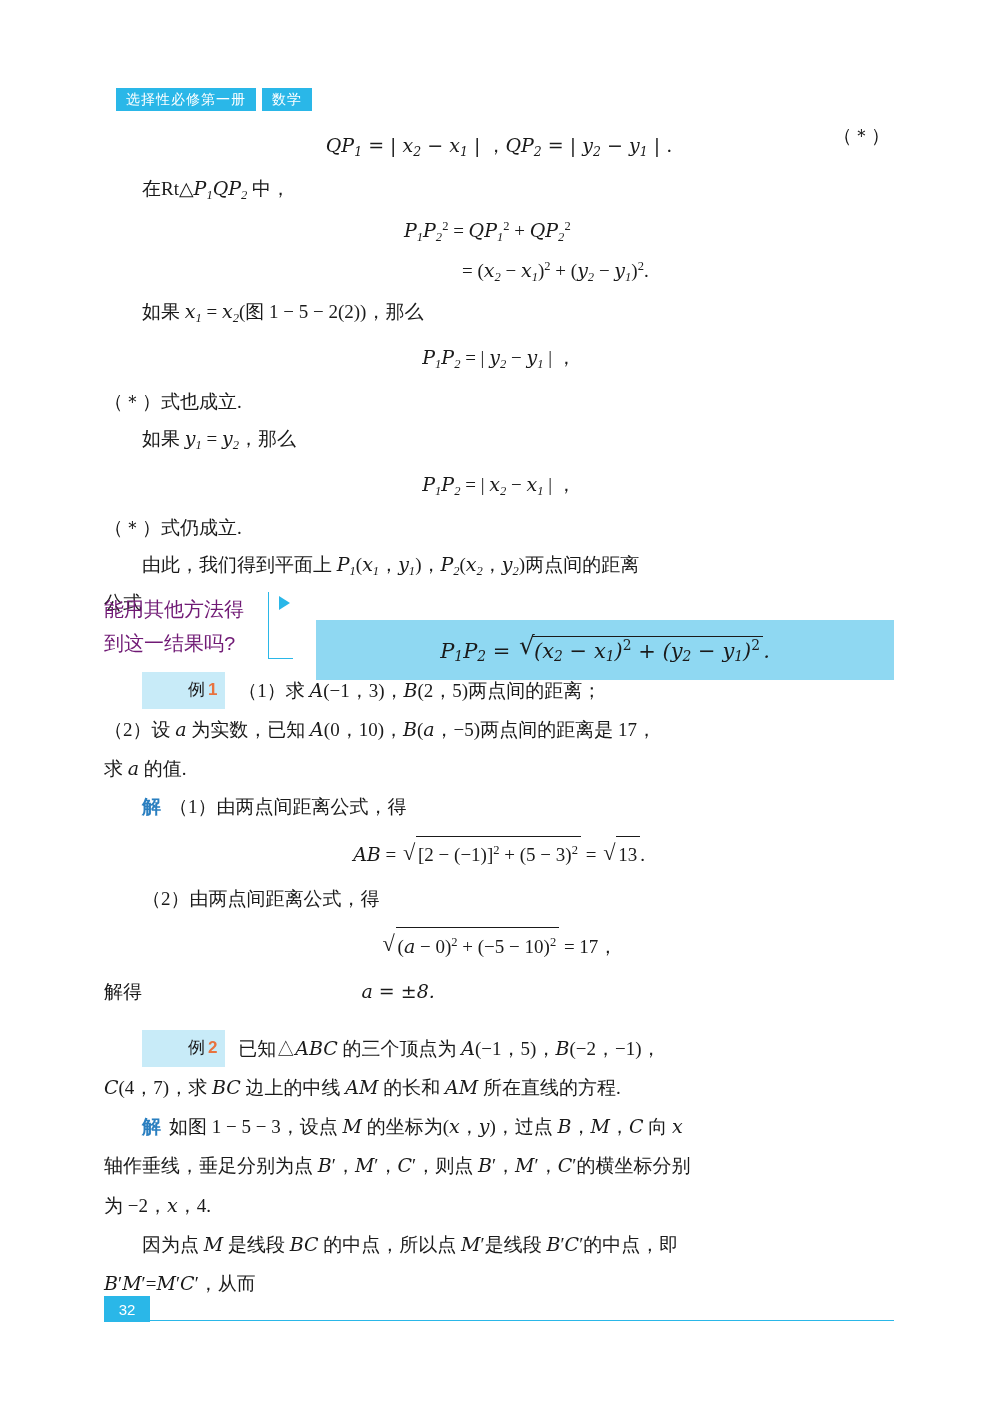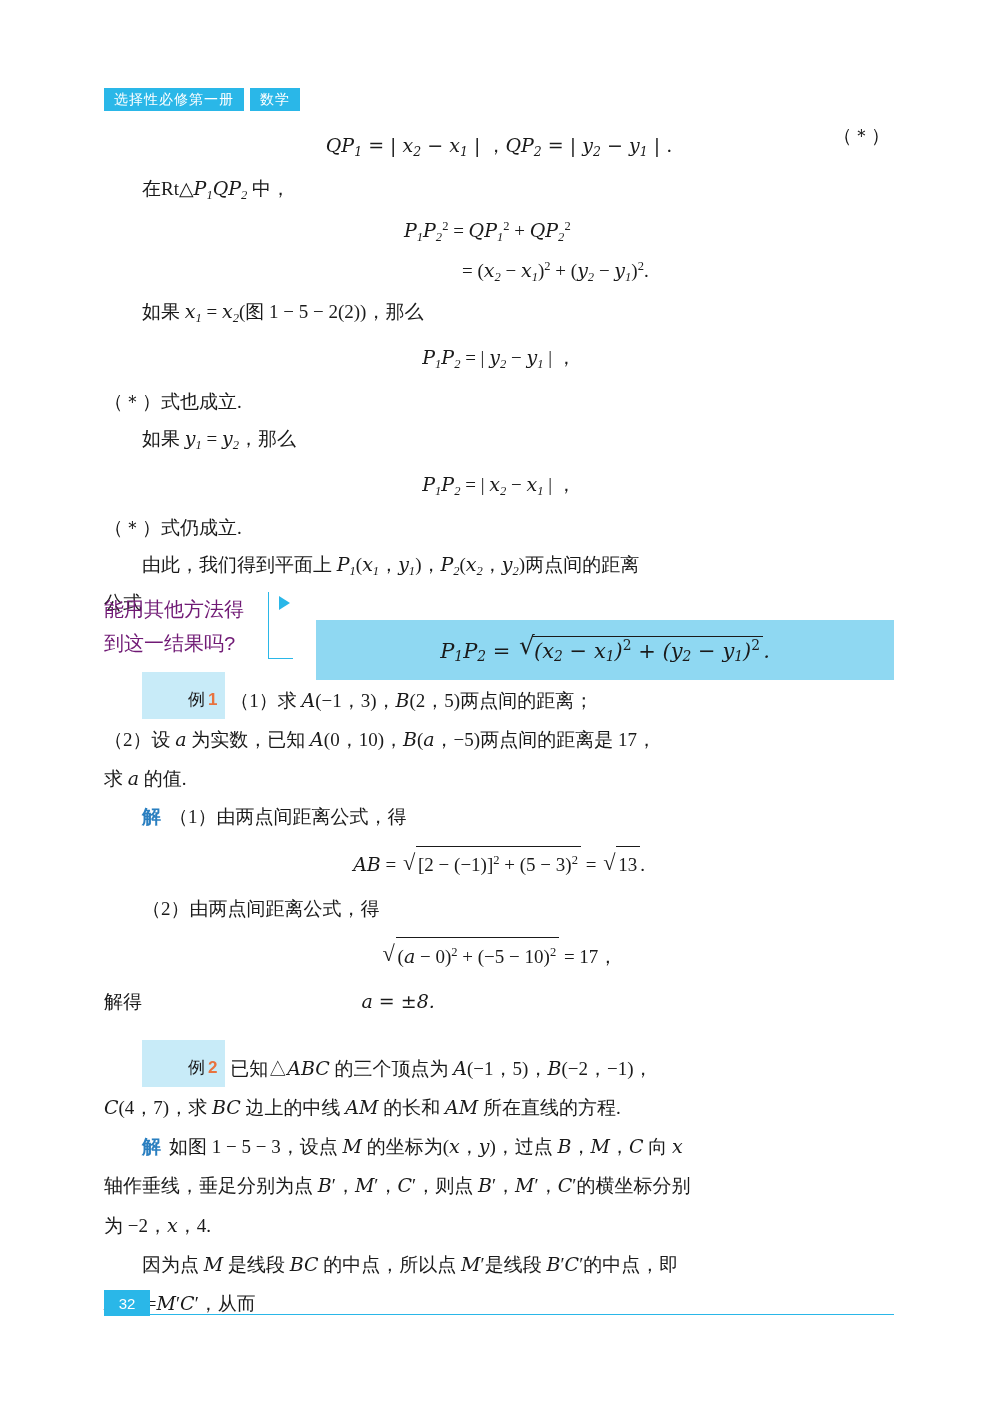--- a/index.html
+++ b/index.html
@@ -25,20 +25,21 @@
     gap: 0;
   }
   .header-tag {
     background: #2ab7e8;
     color: #ffffff;
     font-family: "Liberation Sans", sans-serif;
     font-size: 14px;
     letter-spacing: 1px;
     padding: 4px 10px 5px 10px;
     line-height: 1;
+    margin-left: 12px;
   }
   .header-tag.second {
     margin-left: 6px;
   }
 
   
   .content {
     position: absolute;
     top: 118px;
     left: 104px;
@@ -171,21 +172,22 @@
   .formula-box .math {
     font-size: 21px;
   }
 
   
   .example-label {
     display: inline-block;
     background: #c8ebf8;
     color: #1a1a1a;
     font-size: 17px;
-    padding: 12px 8px 3px 8px;
+    padding: 2px 8px 3px 8px;
+    margin-right: 8px;
     font-family: "Liberation Sans", sans-serif;
     vertical-align: 2px;
   }
   .example-label .num {
     color: #e8733f;
     font-weight: bold;
     margin-left: 3px;
   }
   .solve-label {
     color: #2a7fc0;
@@ -198,21 +200,21 @@
     left: 104px;
     top: 672px;
     width: 790px;
     font-size: 19px;
     line-height: 1.9;
   }
 
   .page-footer {
     position: absolute;
     left: 104px;
-    bottom: 86px;
+    bottom: 80px;
     width: 790px;
     height: 26px;
   }
   .footer-num {
     position: absolute;
     left: 0;
     top: 0;
     width: 46px;
     height: 26px;
     background: #2ab7e8;

